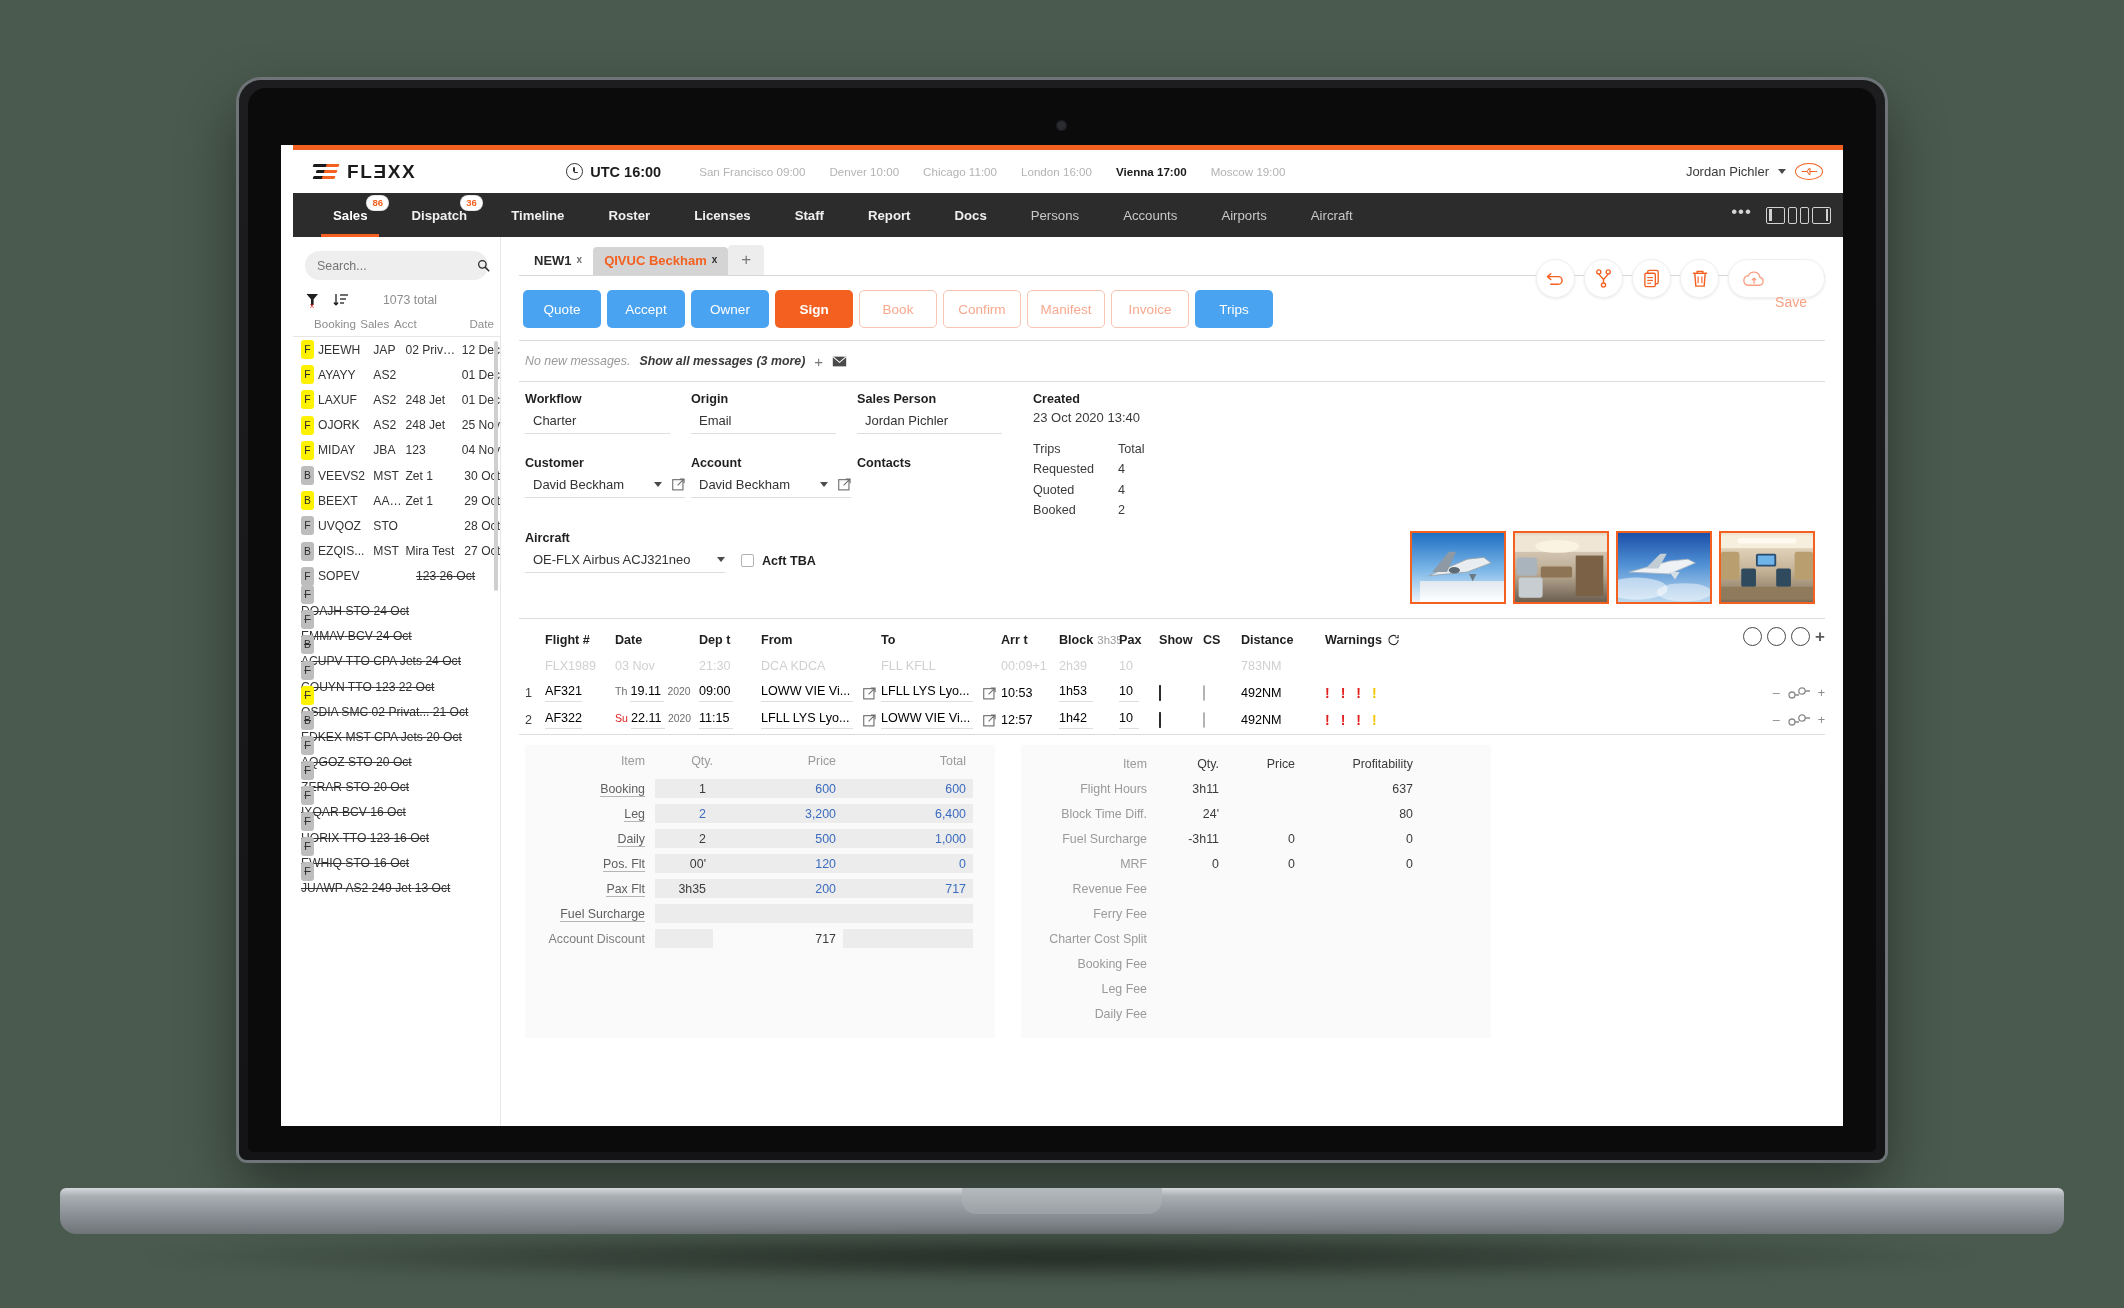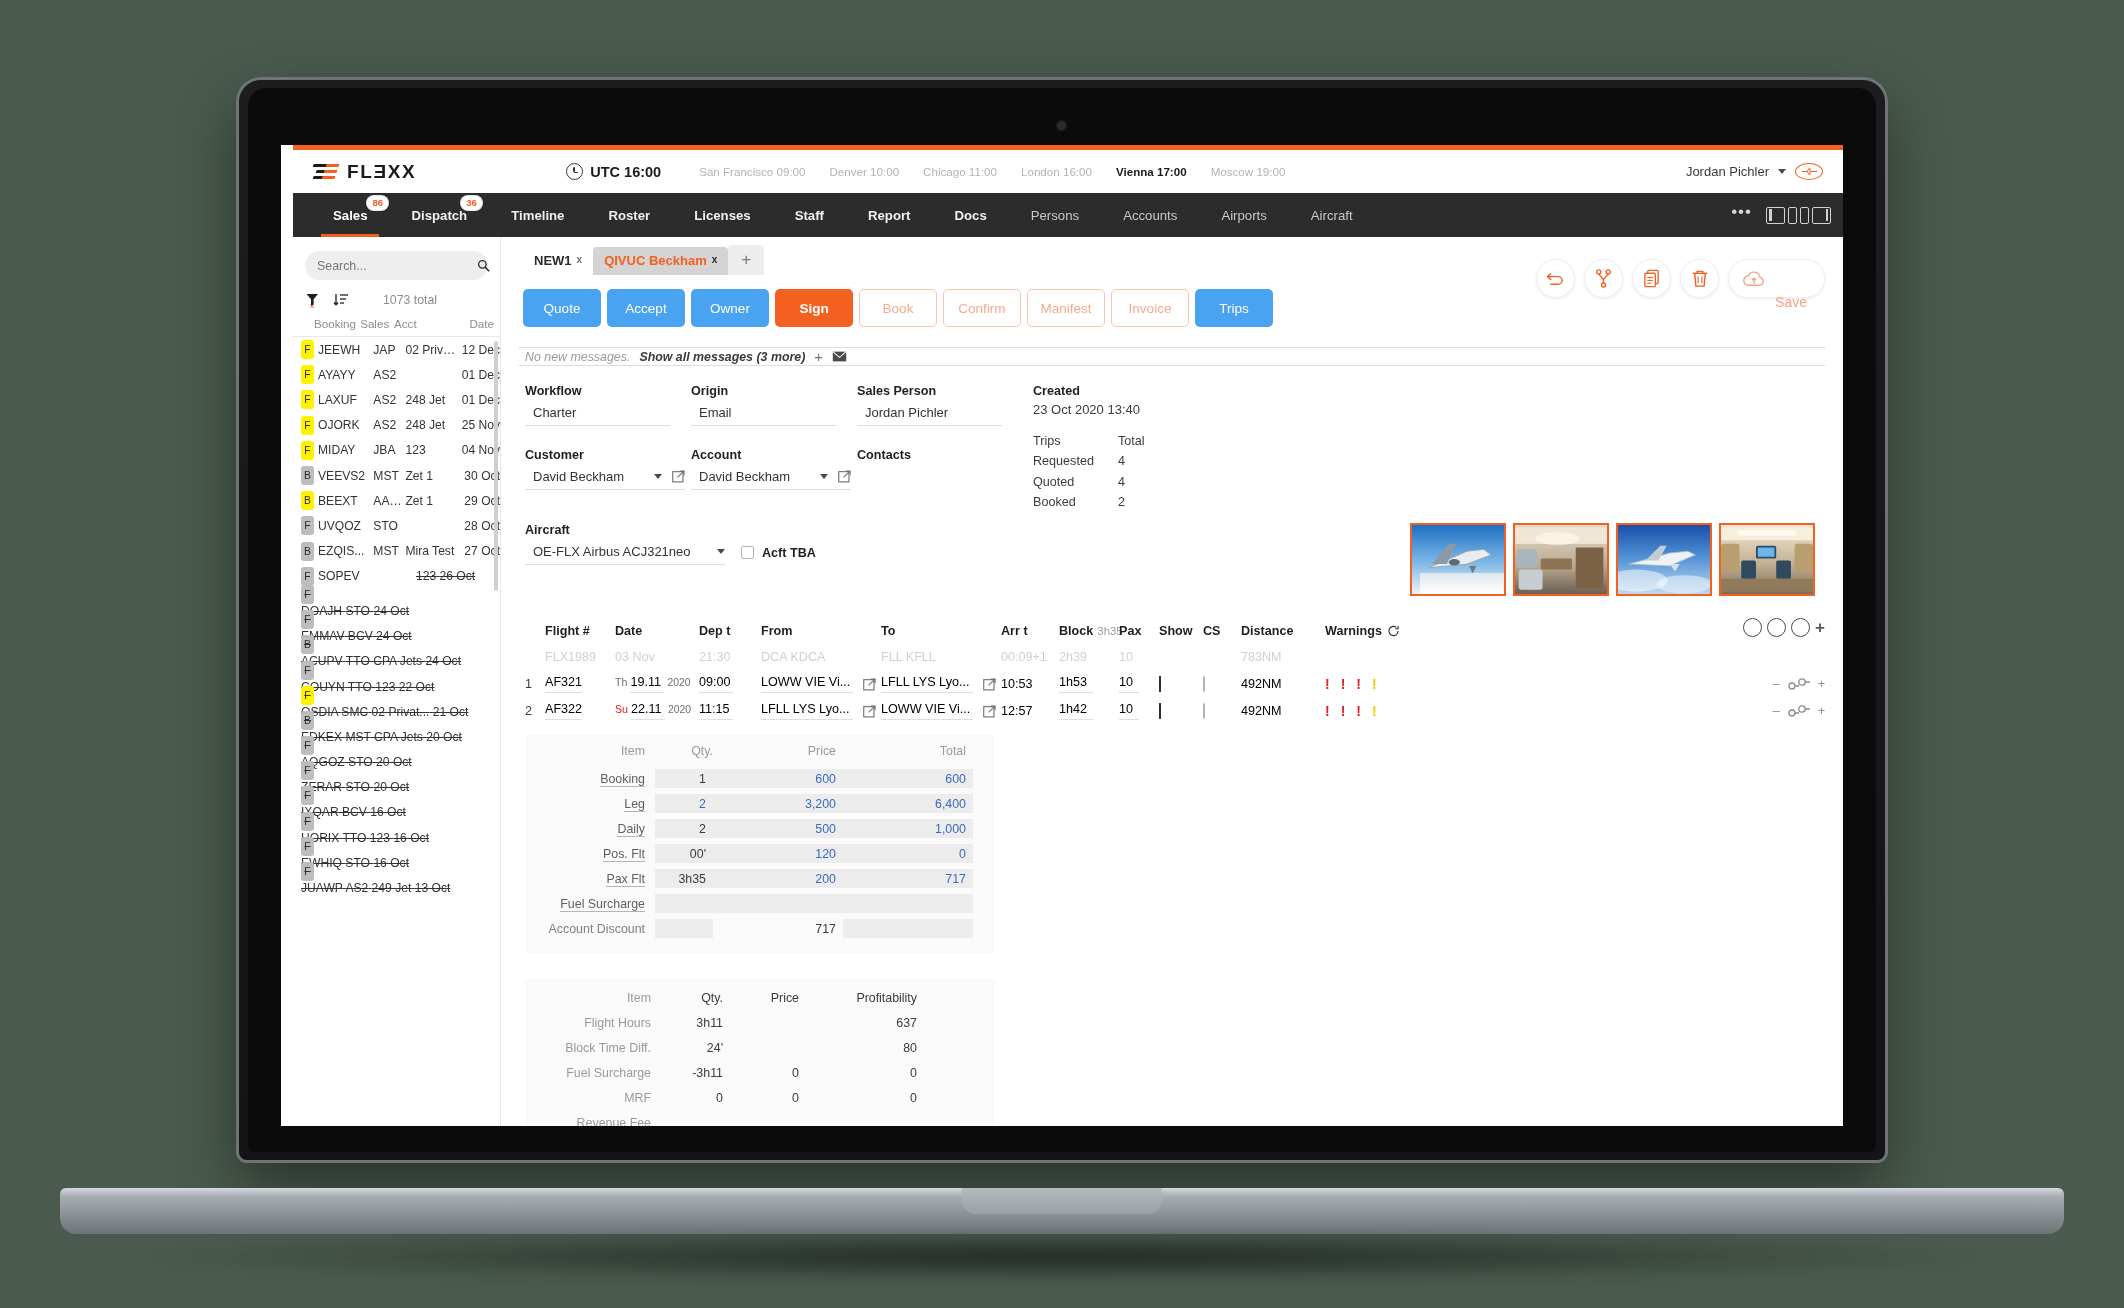--- a/index.html
+++ b/index.html
@@ -228,21 +228,21 @@
   .abtn {
     width: 78px; height: 38px; border-radius: 5px;
     display: flex; align-items: center; justify-content: center;
     font-size: 13.5px;
   }
   .abtn.blue { background: #4aa3f0; color: #fff; }
   .abtn.orange { background: #f4601f; color: #fff; font-weight: bold; }
   .abtn.ghost { background: #fff; border: 1px solid #f9c5b3; color: #f7a98f; }
 
   .msg-bar {
-    margin: 8px 18px; border-top: 1px solid #dcdcdc; border-bottom: 1px solid #dcdcdc;
+    margin: 0 18px; border-top: 1px solid #dcdcdc; border-bottom: 1px solid #dcdcdc;
     height: 42px; display: flex; align-items: center; gap: 9px; padding-left: 6px;
     font-size: 12.4px;
   }
   .msg-grey { color: #9a9a9a; font-style: italic; }
   .msg-link { color: #3a3a3a; font-style: italic; font-weight: bold; }
   .msg-plus { color: #777; font-size: 15px; }
 
   .form-grid { display: flex; padding: 10px 18px 0 24px; gap: 0; }
   .fcol { width: 166px; }
   .fcol.wide { width: 176px; }
@@ -310,21 +310,21 @@
   .bang.y { color: #f2c500; }
   .ft-icons { margin-left: auto; display: flex; align-items: center; gap: 5px; }
   .circ-ico { width: 19px; height: 19px; border-radius: 50%; border: 1.5px solid #4a4a4a; }
 
   
   .find-opts { display: flex; align-items: center; gap: 8px; padding: 12px 0 8px 24px; }
   .tri { width: 0; height: 0; border-top: 5.5px solid transparent; border-bottom: 5.5px solid transparent; border-left: 8px solid #2b2b2b; }
   .find-label { font-size: 13px; font-weight: bold; color: #1f1f1f; }
   .hr2 { height: 1px; background: #dcdcdc; margin: 0 18px; }
 
-  .price-area { display: flex; gap: 26px; padding: 10px 18px 0 24px; flex-direction: column; }
+  .price-area { display: flex; gap: 26px; padding: 10px 18px 0 24px; }
   .ptable { background: #fafafa; padding: 8px 12px 10px; font-size: 12.4px; }
   .ptable.left { width: 470px; }
   .ptable.right { width: 470px; }
   .p-head { display: flex; color: #9a9a9a; padding-bottom: 6px; }
   .p-row { display: flex; align-items: center; margin-bottom: 3px; min-height: 22px; }
   .p-item { width: 118px; text-align: right; padding-right: 10px; color: #7e7e7e; }
   .p-item .lnk { color: #5f5f5f; border-bottom: 1px solid #b5b5b5; }
   .p-cell {
     background: #ececec; height: 19px; display: flex; align-items: center;
     justify-content: flex-end; padding-right: 7px; color: #3b6bbf;

